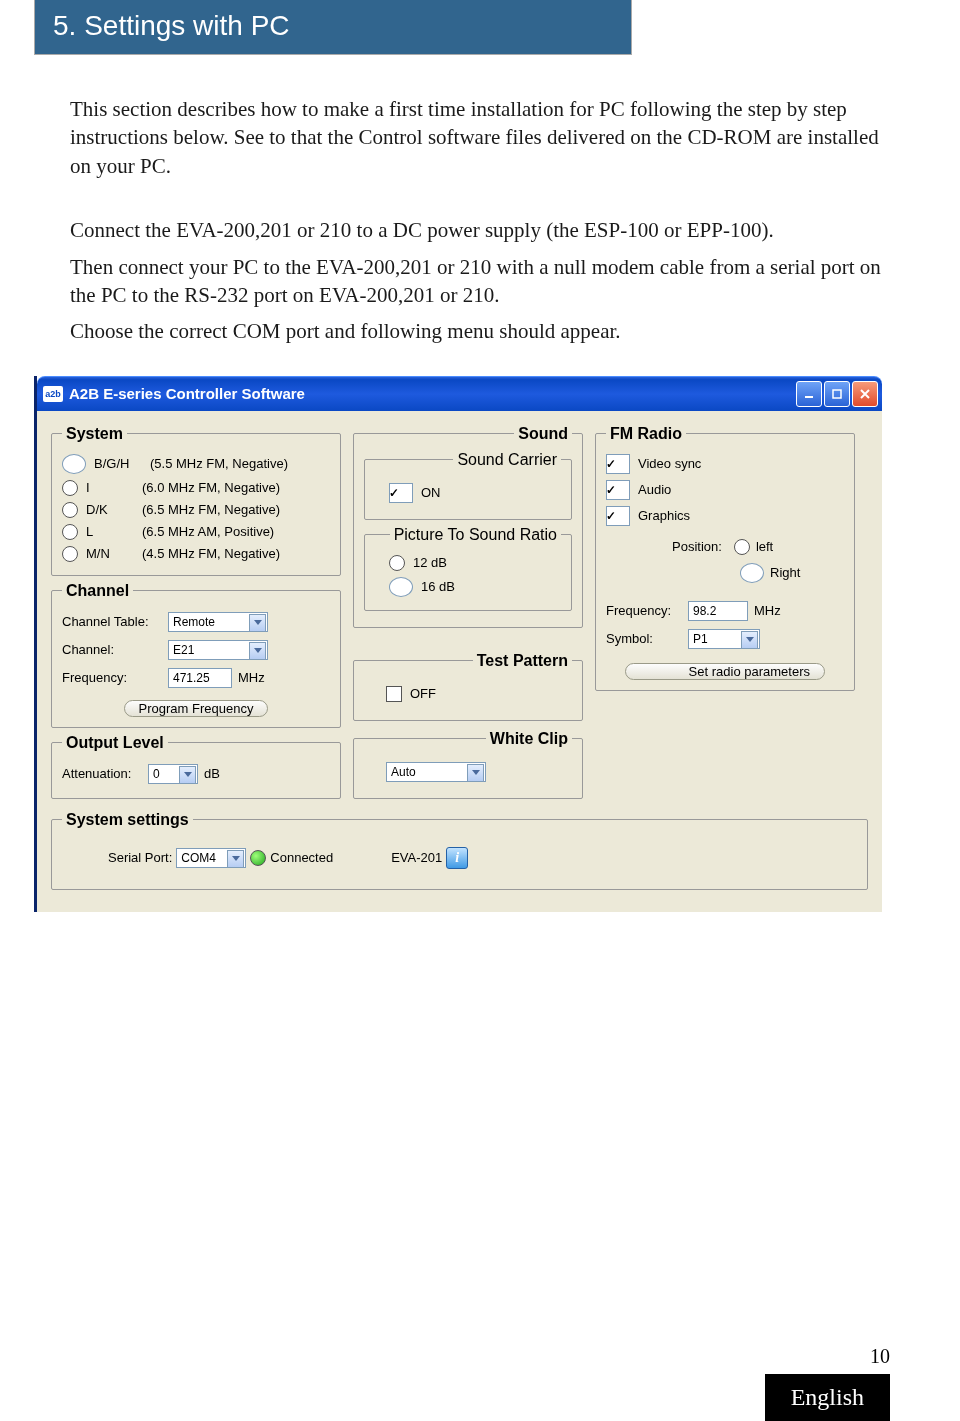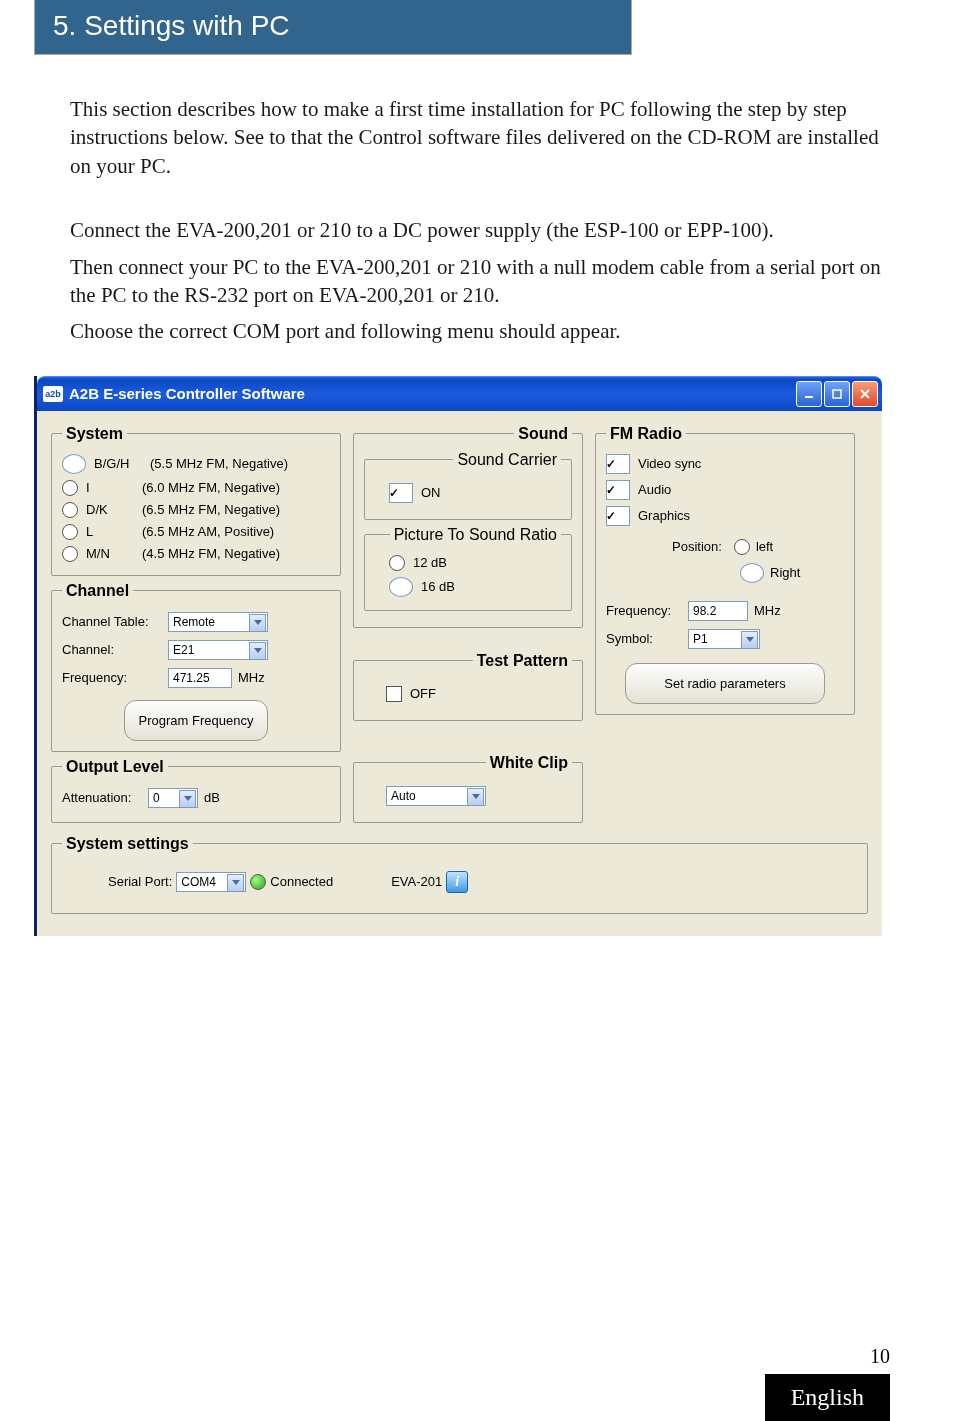--- a/index.html
+++ b/index.html
@@ -165,24 +165,24 @@
   .sel .arrow::after {
     content: "";
     border-left: 4px solid transparent;
     border-right: 4px solid transparent;
     border-top: 5px solid #4a6a9c;
   }
   .btn {
     background: linear-gradient(to bottom, #fdfdfd, #e4e2d5);
     border: 1px solid #9a9a88;
     border-radius: 12px;
-    padding: 12px 14px;
+    padding: 0 14px;
     font-size: 13px;
     display: inline-block;
-    text-align: center;
+    text-align: right;
   }
   .status-dot {
     width: 14px; height: 14px;
     background: radial-gradient(circle at 35% 35%, #9fff7a, #1fa51f);
     border-radius: 50%;
     border: 1px solid #555;
   }
   .info-icon {
     width: 20px; height: 20px;
     border-radius: 3px;

